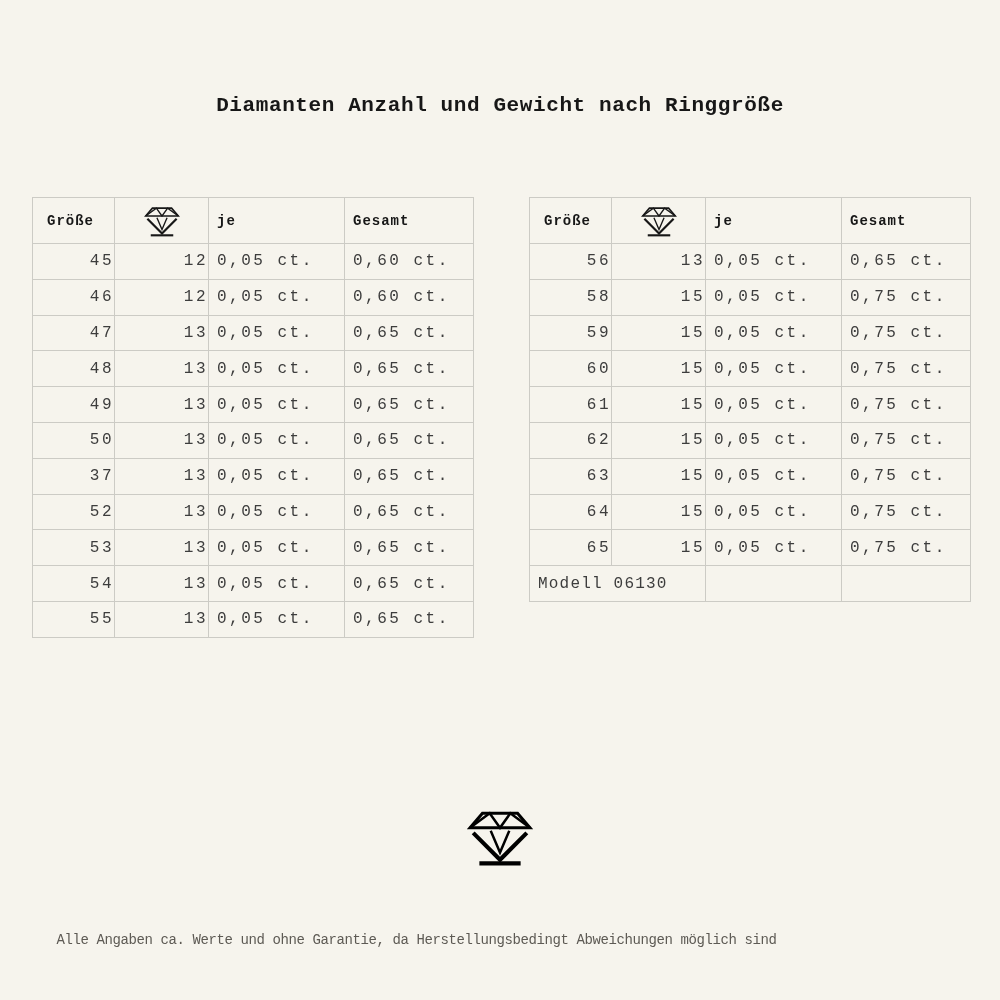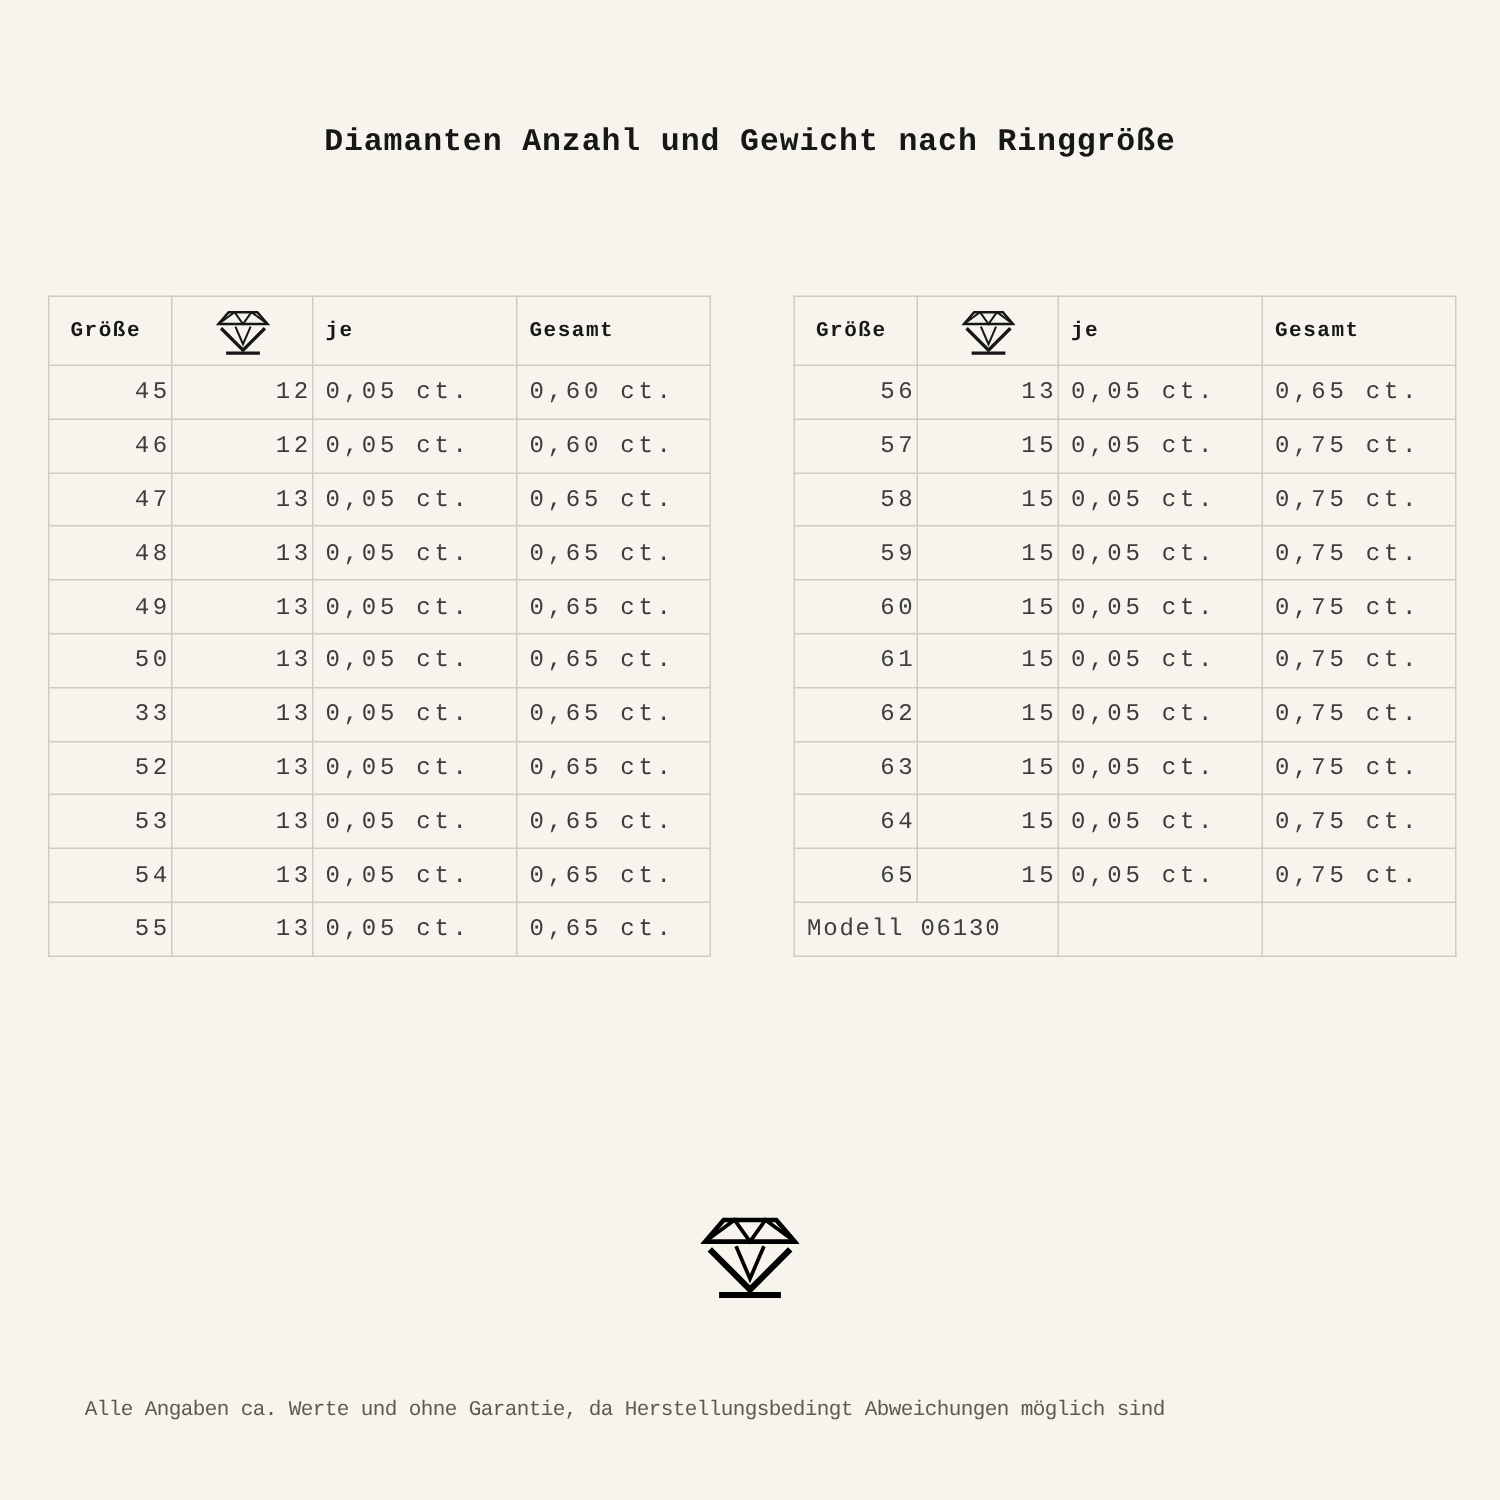--- a/index.html
+++ b/index.html
@@ -12,21 +12,21 @@
   *{margin:0;padding:0;box-sizing:border-box;}
   html,body{background:#fff;}
   .page{
     position:relative;
     width:1000px;height:1000px;
     background:var(--background);
     font-family:"Liberation Mono","DejaVu Sans Mono",monospace;
     overflow:hidden;
   }
   .page-title{
-    position:absolute;top:84px;left:0;width:1000px;
+    position:absolute;top:94px;left:0;width:1000px;
     text-align:center;
     font-size:21px;font-weight:bold;letter-spacing:0.6px;
     color:var(--heading_text);
   }
   table.ring-table{
     position:absolute;top:197px;
     width:441px;
     border-collapse:collapse;
     table-layout:fixed;
     background:var(--background);
@@ -137,21 +137,21 @@
           <td class="col-each">0,05 ct.</td>
           <td class="col-total">0,65 ct.</td>
         </tr>
         <tr>
           <td class="col-size">50</td>
           <td class="col-count">13</td>
           <td class="col-each">0,05 ct.</td>
           <td class="col-total">0,65 ct.</td>
         </tr>
         <tr>
-          <td class="col-size">33</td>
+          <td class="col-size">37</td>
           <td class="col-count">13</td>
           <td class="col-each">0,05 ct.</td>
           <td class="col-total">0,65 ct.</td>
         </tr>
         <tr>
           <td class="col-size">52</td>
           <td class="col-count">13</td>
           <td class="col-each">0,05 ct.</td>
           <td class="col-total">0,65 ct.</td>
         </tr>
@@ -190,26 +190,20 @@
       </tr>
     </thead>
     <tbody>
         <tr>
           <td class="col-size">56</td>
           <td class="col-count">13</td>
           <td class="col-each">0,05 ct.</td>
           <td class="col-total">0,65 ct.</td>
         </tr>
         <tr>
-          <td class="col-size">57</td>
-          <td class="col-count">15</td>
-          <td class="col-each">0,05 ct.</td>
-          <td class="col-total">0,75 ct.</td>
-        </tr>
-        <tr>
           <td class="col-size">58</td>
           <td class="col-count">15</td>
           <td class="col-each">0,05 ct.</td>
           <td class="col-total">0,75 ct.</td>
         </tr>
         <tr>
           <td class="col-size">59</td>
           <td class="col-count">15</td>
           <td class="col-each">0,05 ct.</td>
           <td class="col-total">0,75 ct.</td>

